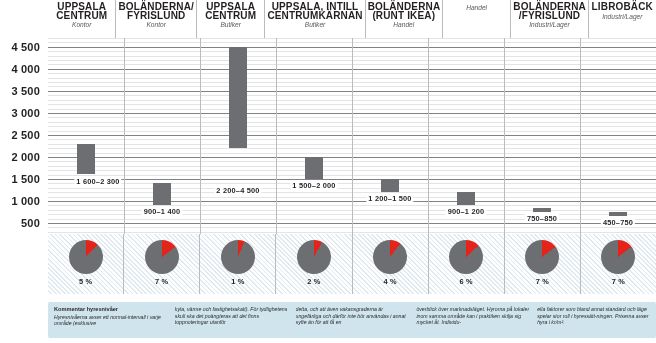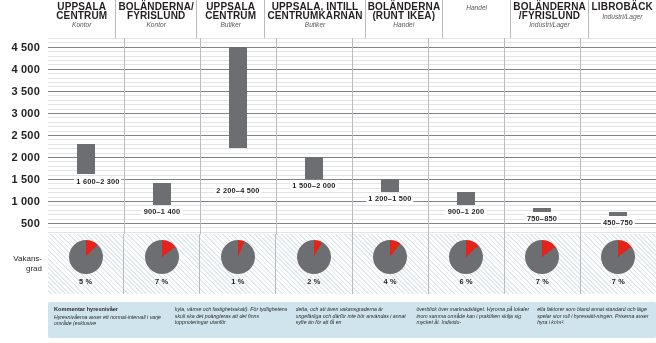--- a/index.html
+++ b/index.html
@@ -334,24 +334,20 @@
         <div class="bar-label" style="left: 342px; top: 156.2px;">1 200–1 500</div>
         <div class="bar" style="left: 409px; top: 154.2px; width: 18px; height: 13.2px; background: rgb(109, 110, 113);"></div>
         <div class="bar-label" style="left: 418px; top: 169.4px;">900–1 200</div>
         <div class="bar" style="left: 485px; top: 169.6px; width: 18px; height: 4.4px; background: rgb(109, 110, 113);"></div>
         <div class="bar-label" style="left: 494px; top: 176px;">750–850</div>
         <div class="bar" style="left: 561px; top: 174px; width: 18px; height: 4.4px; background: rgb(109, 110, 113);"></div>
         <div class="bar-label" style="left: 570px; top: 180.4px;">450–750</div>
       </div>
   </div>
 
-  <div class="vac-axis-label">
-    <span>Vakans-</span>
-    <span>grad</span>
-  </div>
 
   <div class="vac-band" id="vac-band">
       <div class="vac-cell">
         <div class="pie" style="background: conic-gradient(rgb(227, 36, 27) 0deg, rgb(227, 36, 27) 43deg, rgb(109, 110, 113) 43deg, rgb(109, 110, 113) 360deg);"></div>
         <div class="pie-pct">5 %</div>
       </div>
       <div class="vac-cell">
         <div class="pie" style="background: conic-gradient(rgb(227, 36, 27) 0deg, rgb(227, 36, 27) 53deg, rgb(109, 110, 113) 53deg, rgb(109, 110, 113) 360deg);"></div>
         <div class="pie-pct">7 %</div>
       </div>

